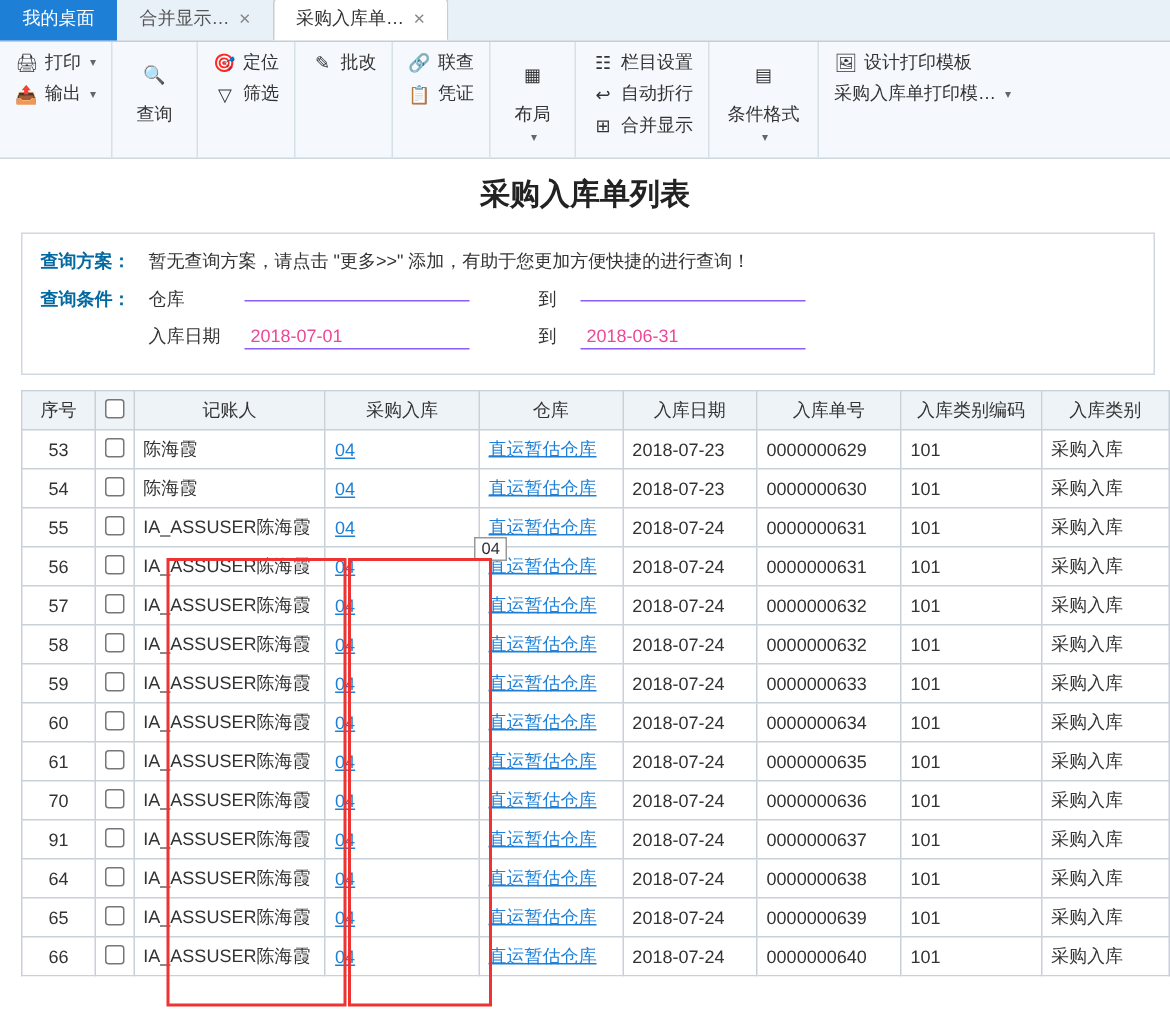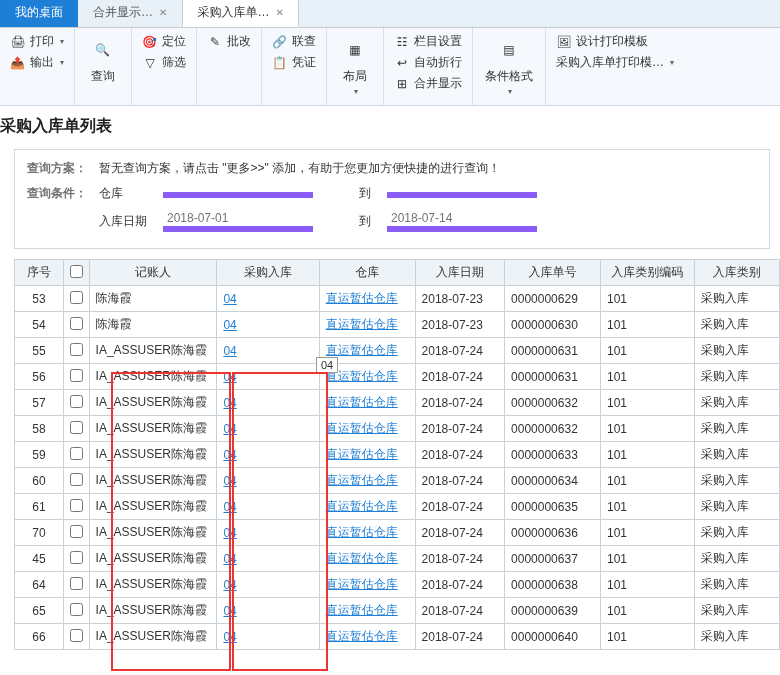--- a/index.html
+++ b/index.html
@@ -10,27 +10,27 @@
 .tab.inactive { color: #555; }
 .tab.active-white { background: #fff; border: 1px solid #ccc; border-bottom: 1px solid #fff; border-radius: 4px 4px 0 0; }
 .tab-close { font-size: 10px; color: #888; }
 .toolbar { display: flex; background: #f5f9fd; border-bottom: 1px solid #d0d8e0; height: 78px; }
 .tgroup { display: flex; flex-direction: column; padding: 4px 8px; border-right: 1px solid #d8e0e8; justify-content: flex-start; gap: 2px; }
 .titem { display: flex; align-items: center; gap: 4px; font-size: 12px; color: #333; cursor: pointer; padding: 1px 2px; white-space: nowrap; }
 .titem-big { display: flex; flex-direction: column; align-items: center; gap: 2px; cursor: pointer; padding: 2px 4px; }
 .ticon { width: 16px; height: 16px; display: inline-flex; align-items: center; justify-content: center; }
 .ticon-big { width: 32px; height: 32px; display: inline-flex; align-items: center; justify-content: center; }
 .dropdown-arrow { font-size: 8px; color: #666; margin-left: 2px; }
-.title-row { text-align: left; padding: 10px 0 6px; font-size: 16px; font-weight: bold; color: #222; }
+.title-row { text-align: center; padding: 10px 0 6px; font-size: 20px; font-weight: bold; color: #222; }
 .query-panel { margin: 6px 10px 10px 14px; border: 1px solid #cfd8e0; padding: 10px 12px 8px; }
 .query-row { display: flex; align-items: center; margin-bottom: 8px; gap: 8px; }
-.query-label { color: #737373; font-weight: bold; width: 64px; }
+.query-label { color: #0369a1; font-weight: bold; width: 64px; }
 .query-text { color: #333; }
 .field-label { color: #333; width: 56px; display: inline-block; }
-.field-val { border-bottom: 6px solid #8b5cf6; min-width: 150px; display: inline-block; padding: 1px 4px; color: #737373; }
+.field-val { border-bottom: 1px solid #8b5cf6; min-width: 150px; display: inline-block; padding: 1px 4px; color: #ec4899; }
 .field-val.empty { min-width: 150px; }
 .table-wrap { margin: 0 0 0 14px; overflow: auto; }
 table { border-collapse: collapse; width: 100%; table-layout: fixed; }
 th, td { border: 1px solid #c8d0d8; padding: 4px 6px; font-size: 12px; text-align: left; background: #fff; white-space: nowrap; overflow: hidden; }
 th { background: #eef3f8; color: #333; font-weight: normal; text-align: center; }
 td.center { text-align: center; }
 td.link { color: #1e7fd6; text-decoration: underline; cursor: pointer; }
 .col-seq { width: 46px; }
 .col-chk { width: 24px; }
 .col-user { width: 120px; }
@@ -160,21 +160,21 @@
     <span style="width:30px"></span>
     <span class="field-label" style="width:20px">到</span>
     <span class="field-val empty"></span>
   </div>
   <div class="query-row">
     <span style="width:64px"></span>
     <span class="field-label">入库日期</span>
     <span class="field-val">2018-07-01</span>
     <span style="width:30px"></span>
     <span class="field-label" style="width:20px">到</span>
-    <span class="field-val">2018-07-14</span>
+    <span class="field-val">2018-06-31</span>
   </div>
 </div>
 
 <div class="table-wrap" style="position:relative">
   <table>
     <colgroup>
       <col class="col-seq">
         <col class="col-chk">
         <col class="col-user">
         <col class="col-code">
@@ -302,21 +302,21 @@
           <td class="center"><input type="checkbox" style=""></td>
           <td>IA_ASSUSER陈海霞</td>
           <td class="link">04</td>
           <td class="link">直运暂估仓库</td>
           <td>2018-07-24</td>
           <td>0000000636</td>
           <td>101</td>
           <td>采购入库</td>
         </tr>
         <tr>
-          <td class="center">45</td>
+          <td class="center">91</td>
           <td class="center"><input type="checkbox" style=""></td>
           <td>IA_ASSUSER陈海霞</td>
           <td class="link">04</td>
           <td class="link">直运暂估仓库</td>
           <td>2018-07-24</td>
           <td>0000000637</td>
           <td>101</td>
           <td>采购入库</td>
         </tr>
         <tr>

